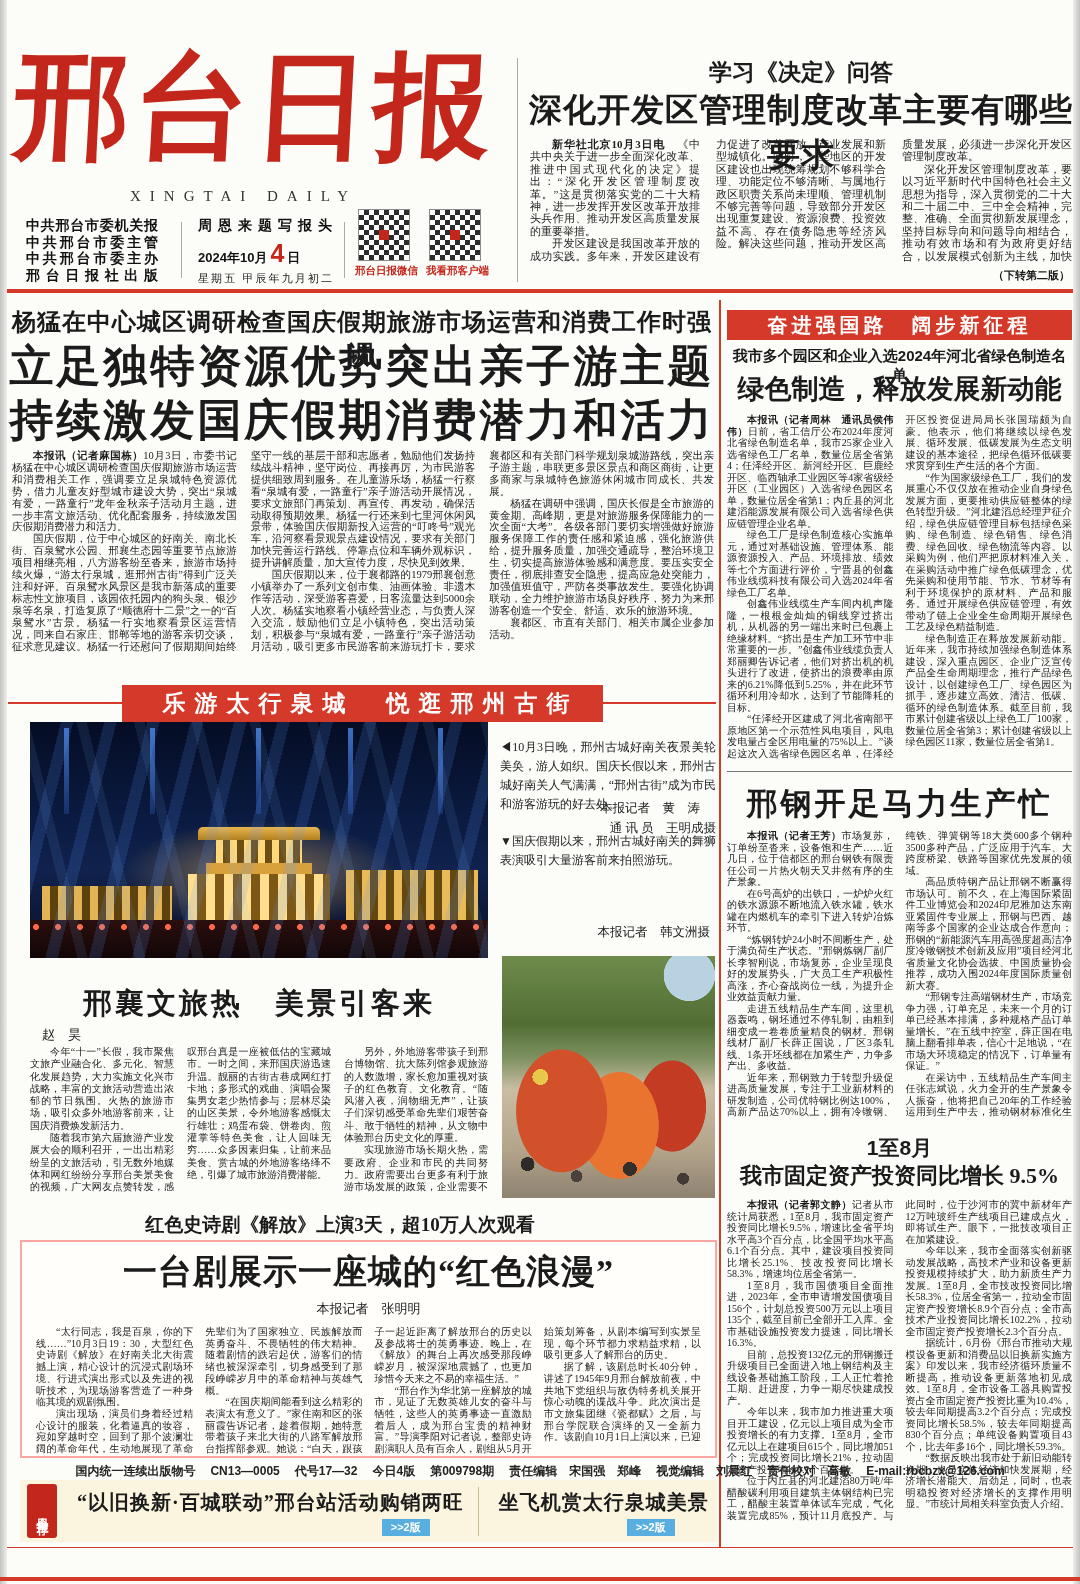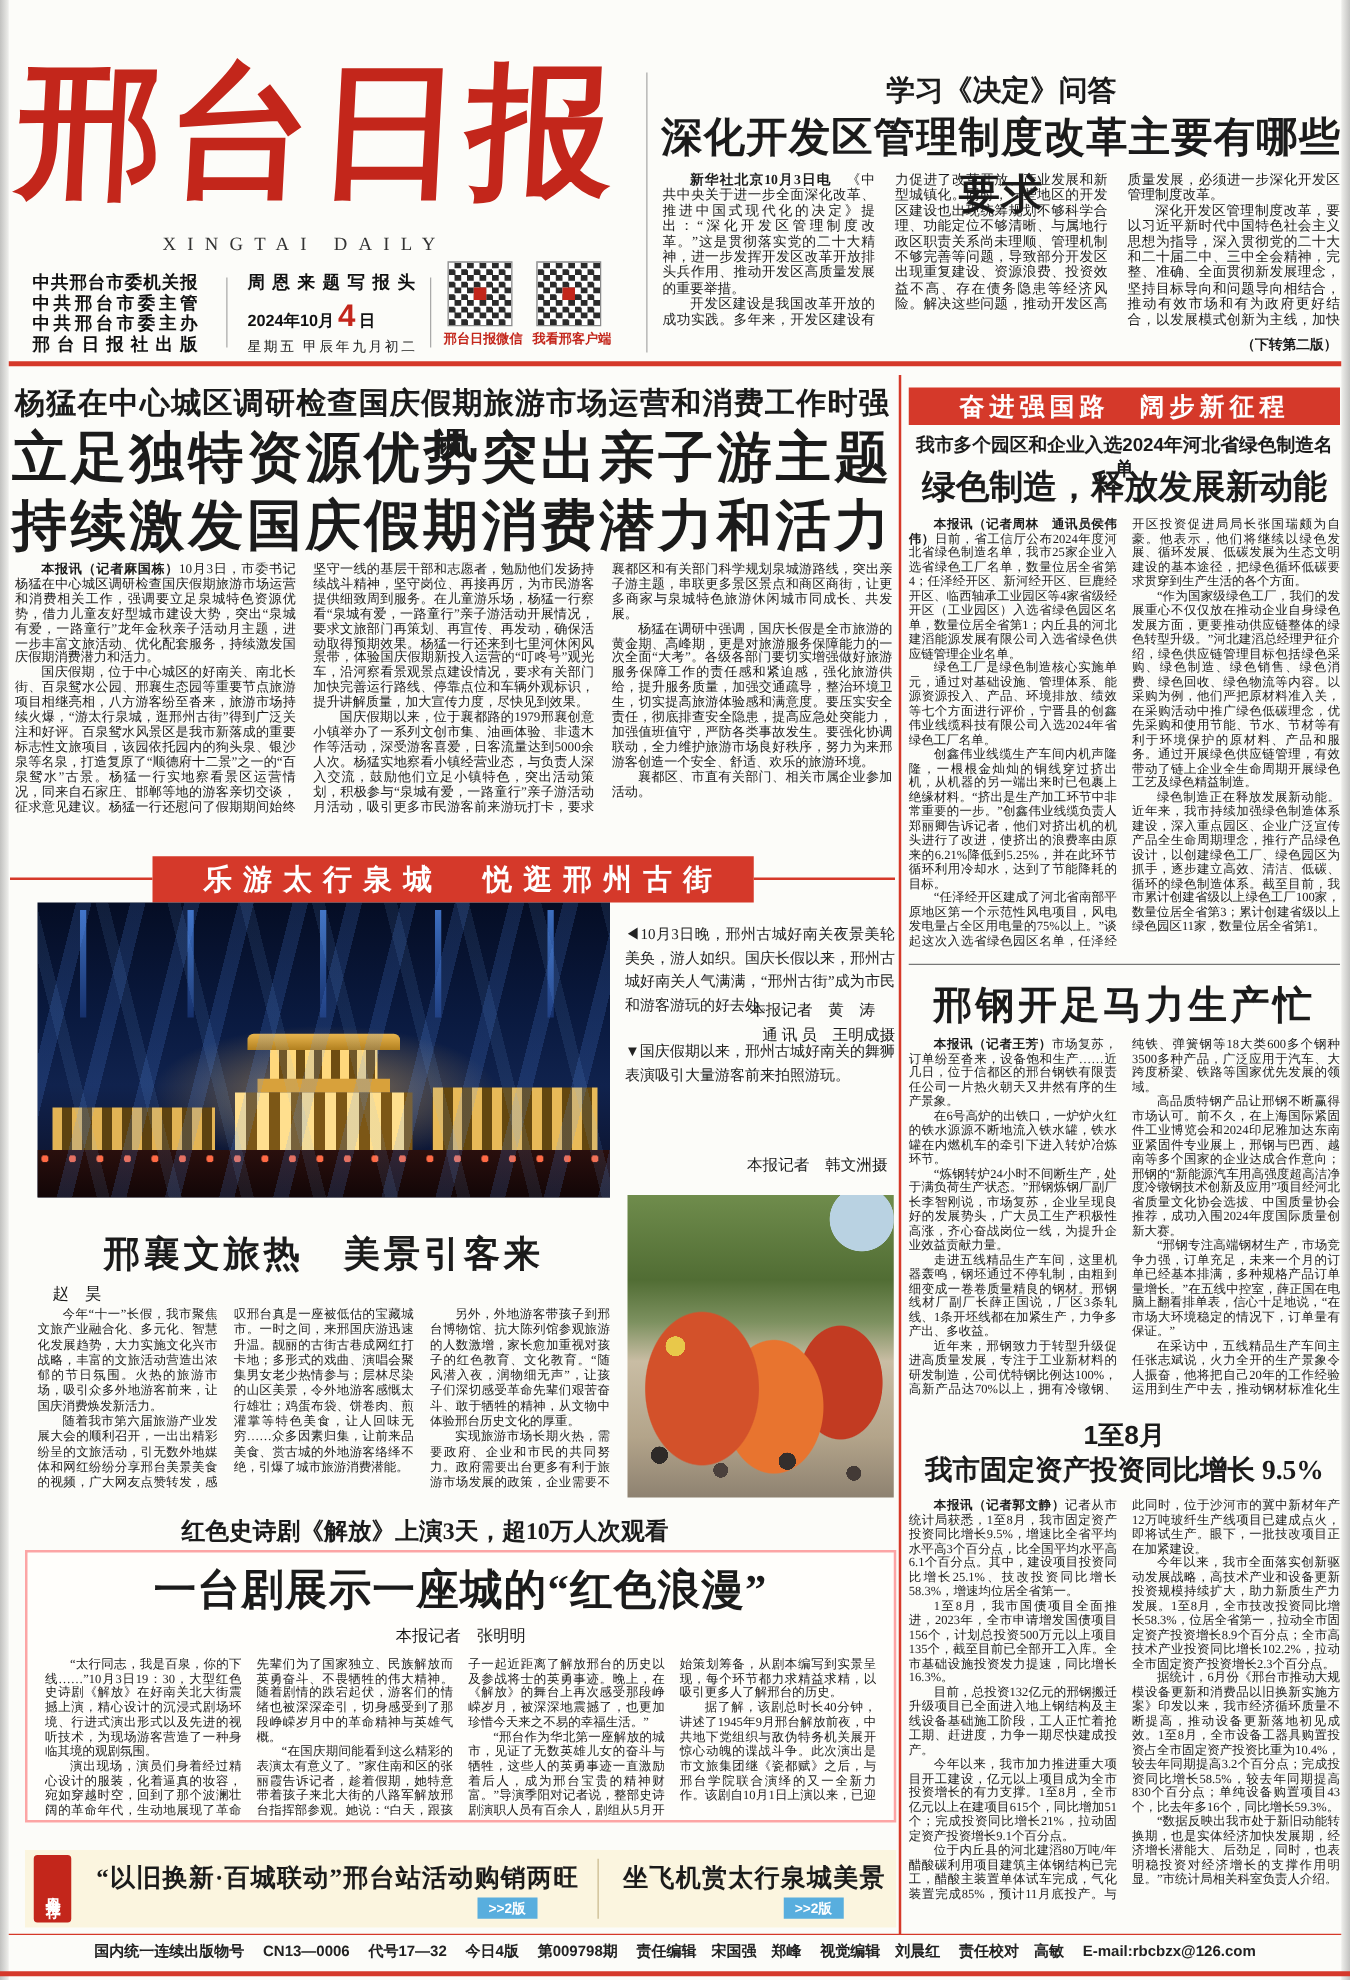--- a/index.html
+++ b/index.html
@@ -107,21 +107,21 @@
 #green-h{left:727px;top:371px;width:345px;font-weight:bold;font-size:27px;}
 #green-body{left:727px;top:414px;width:345px;height:352px;column-count:2;column-gap:12px;font-size:10px;line-height:11.5px;}
 #rc-div1{left:727px;top:771px;width:345px;height:1px;background:#777;}
 #steel-h{left:727px;top:783px;width:345px;font-weight:bold;font-size:31px;letter-spacing:3px;}
 #steel-body{left:727px;top:830px;width:345px;height:290px;column-count:2;column-gap:12px;font-size:10px;line-height:11.5px;}
 #inv-kicker{left:727px;top:1134px;width:345px;font-family:"Liberation Sans",sans-serif;font-weight:bold;font-size:21px;}
 #inv-h{left:727px;top:1161px;width:345px;font-weight:bold;font-size:22px;}
 #inv-body{left:727px;top:1199px;width:345px;height:344px;column-count:2;column-gap:12px;font-size:10px;line-height:11.5px;}
 
 #footer-line1{left:7px;top:1547px;width:1066px;height:1px;background:var(--banner);}
-#footer{left:0;top:1553px;width:1080px;display:flex;justify-content:center;align-items:baseline;gap:15px;font-family:"Liberation Sans",sans-serif;font-weight:bold;font-size:12px;color:#222;white-space:nowrap;}
+#footer{left:0;top:1463px;width:1080px;display:flex;justify-content:center;align-items:baseline;gap:15px;font-family:"Liberation Sans",sans-serif;font-weight:bold;font-size:12px;color:#222;white-space:nowrap;}
 #footer-line2{left:0;top:1577px;width:1080px;height:4px;background:var(--banner);}
 </style>
 </head>
 <body>
 
 <div class="page">
   <div class="abs" id="edge-l"></div>
   <div class="abs" id="edge-r"></div>
 
   <div class="abs" id="masthead-title">邢台日报</div>
@@ -274,21 +274,21 @@
       <p>今年以来，我市加力推进重大项目开工建设，亿元以上项目成为全市投资增长的有力支撑。1至8月，全市亿元以上在建项目615个，同比增加51个；完成投资同比增长21%，拉动固定资产投资增长9.1个百分点。</p>
       <p>位于内丘县的河北建滔80万吨/年醋酸碳利用项目建筑主体钢结构已完工，醋酸主装置单体试车完成，气化装置完成85%，预计11月底投产。与此同时，位于沙河市的冀中新材年产12万吨玻纤生产线项目已建成点火，即将试生产。眼下，一批技改项目正在加紧建设。</p>
       <p>今年以来，我市全面落实创新驱动发展战略，高技术产业和设备更新投资规模持续扩大，助力新质生产力发展。1至8月，全市技改投资同比增长58.3%，位居全省第一，拉动全市固定资产投资增长8.9个百分点；全市高技术产业投资同比增长102.2%，拉动全市固定资产投资增长2.3个百分点。</p>
       <p>据统计，6月份《邢台市推动大规模设备更新和消费品以旧换新实施方案》印发以来，我市经济循环质量不断提高，推动设备更新落地初见成效。1至8月，全市设备工器具购置投资占全市固定资产投资比重为10.4%，较去年同期提高3.2个百分点；完成投资同比增长58.5%，较去年同期提高830个百分点；单纯设备购置项目43个，比去年多16个，同比增长59.3%。</p>
       <p>“数据反映出我市处于新旧动能转换期，也是实体经济加快发展期，经济增长潜能大、后劲足，同时，也表明稳投资对经济增长的支撑作用明显。”市统计局相关科室负责人介绍。</p>
     </div>
 
   <div class="abs" id="footer-line1"></div>
   <div class="abs" id="footer">
     <span>国内统一连续出版物号</span>
-    <span>CN13—0006</span>
+    <span>CN13—0005</span>
     <span>代号17—32</span>
     <span>今日4版</span>
     <span>第009798期</span>
     <span>责任编辑　宋国强　郑峰</span>
     <span>视觉编辑　刘晨红</span>
     <span>责任校对　高敏</span>
     <span>E-mail:rbcbzx@126.com</span>
   </div>
   <div class="abs" id="footer-line2"></div>
 </div>

